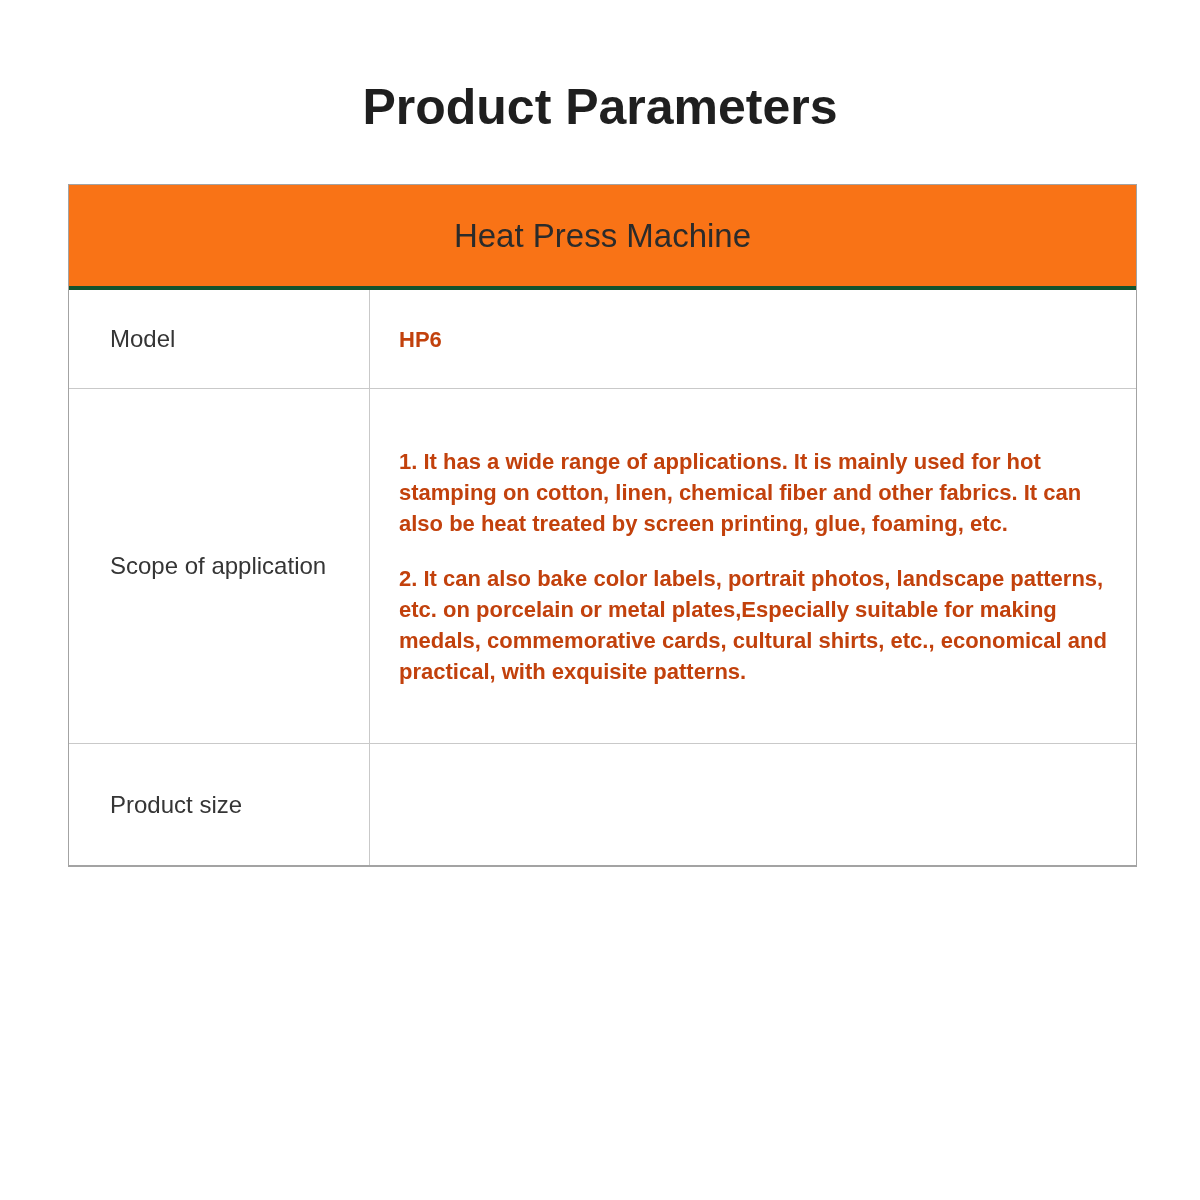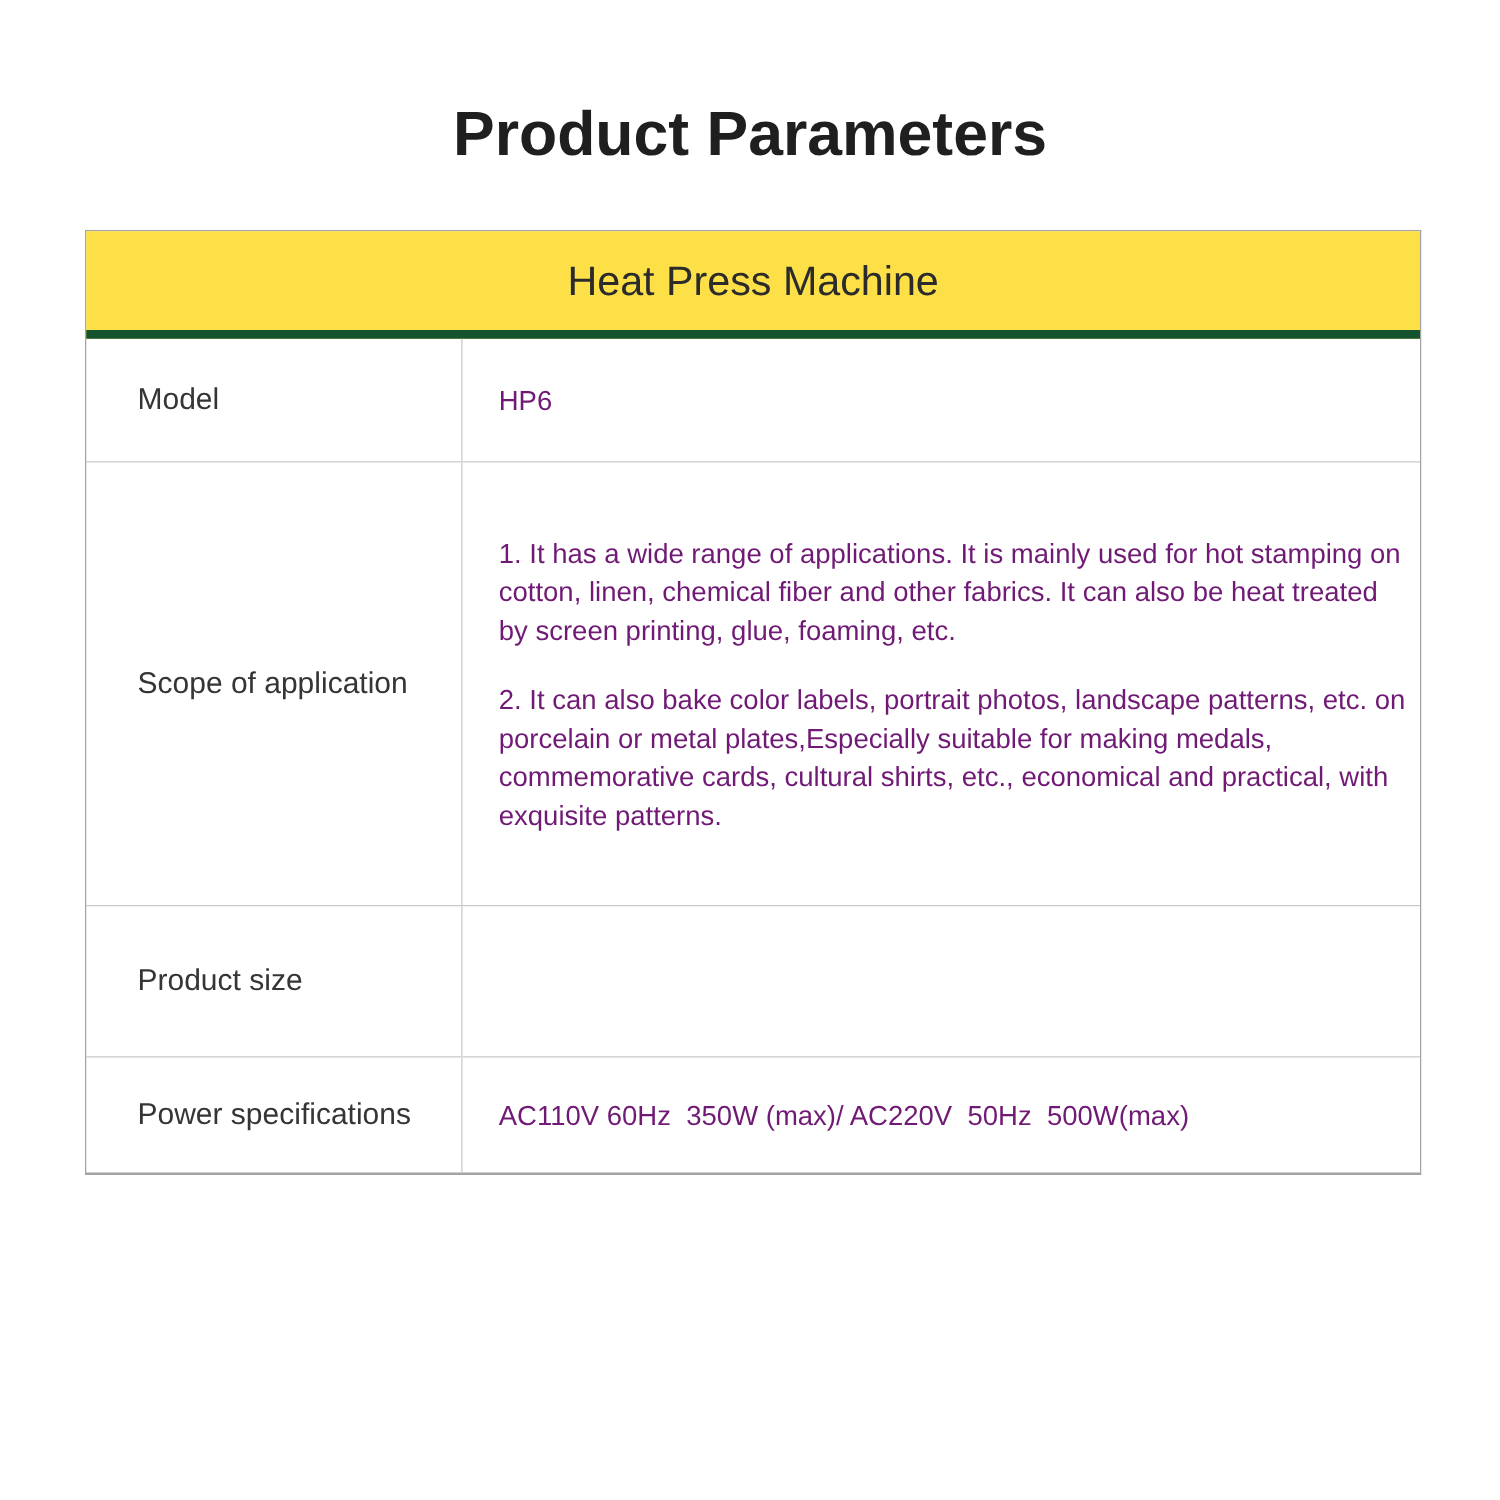--- a/index.html
+++ b/index.html
@@ -32,23 +32,23 @@
     left: 68px;
     top: 184px;
     width: 1069px;
     box-sizing: border-box;
     border: 1px solid #a3a3a3;
     border-bottom-width: 2px;
     color: #3c3c3c;
   }
   .table-header {
     box-sizing: border-box;
-    height: 86px;
-    background: #fde047;
-    border-bottom: 7px solid #14532d;
+    height: 105px;
+    background: #f97316;
+    border-bottom: 4px solid #14532d;
     display: flex;
     align-items: center;
     justify-content: center;
     font-size: 33px;
     font-weight: 400;
     color: #2b2b2b;
   }
   .trow {
     box-sizing: border-box;
     display: grid;
@@ -71,22 +71,23 @@
     color: #353535;
   }
   .value-cell {
     box-sizing: border-box;
     display: flex;
     flex-direction: column;
     justify-content: center;
     padding: 18px 6px 18px 29px;
     font-size: 22px;
     line-height: 31px;
-    color: #701a75;
+    color: #c2410c;
     white-space: pre-wrap;
+    font-weight: bold;
   }
   .para + .para { margin-top: 24px; }
 </style>
 </head>
 <body>
 
 <div class="page">
 
   <div class="page-title">Product Parameters</div>
 
@@ -105,19 +106,15 @@
         <div class="para">1. It has a wide range of applications. It is mainly used for hot stamping on cotton, linen, chemical fiber and other fabrics. It can also be heat treated by screen printing, glue, foaming, etc.</div>
         <div class="para">2. It can also bake color labels, portrait photos, landscape patterns, etc. on porcelain or metal plates,Especially suitable for making medals, commemorative cards, cultural shirts, etc., economical and practical, with exquisite patterns.</div>
       </div>
     </div>
 
     <div class="trow row-size">
       <div class="label-cell">Product size</div>
     </div>
 
 
-    <div class="trow row-power">
-      <div class="label-cell">Power specifications</div>
-      <div class="value-cell">AC110V 60Hz  350W (max)/ AC220V  50Hz  500W(max)</div>
-    </div>
 
   </div>
 </div>
 
 </body></html>

